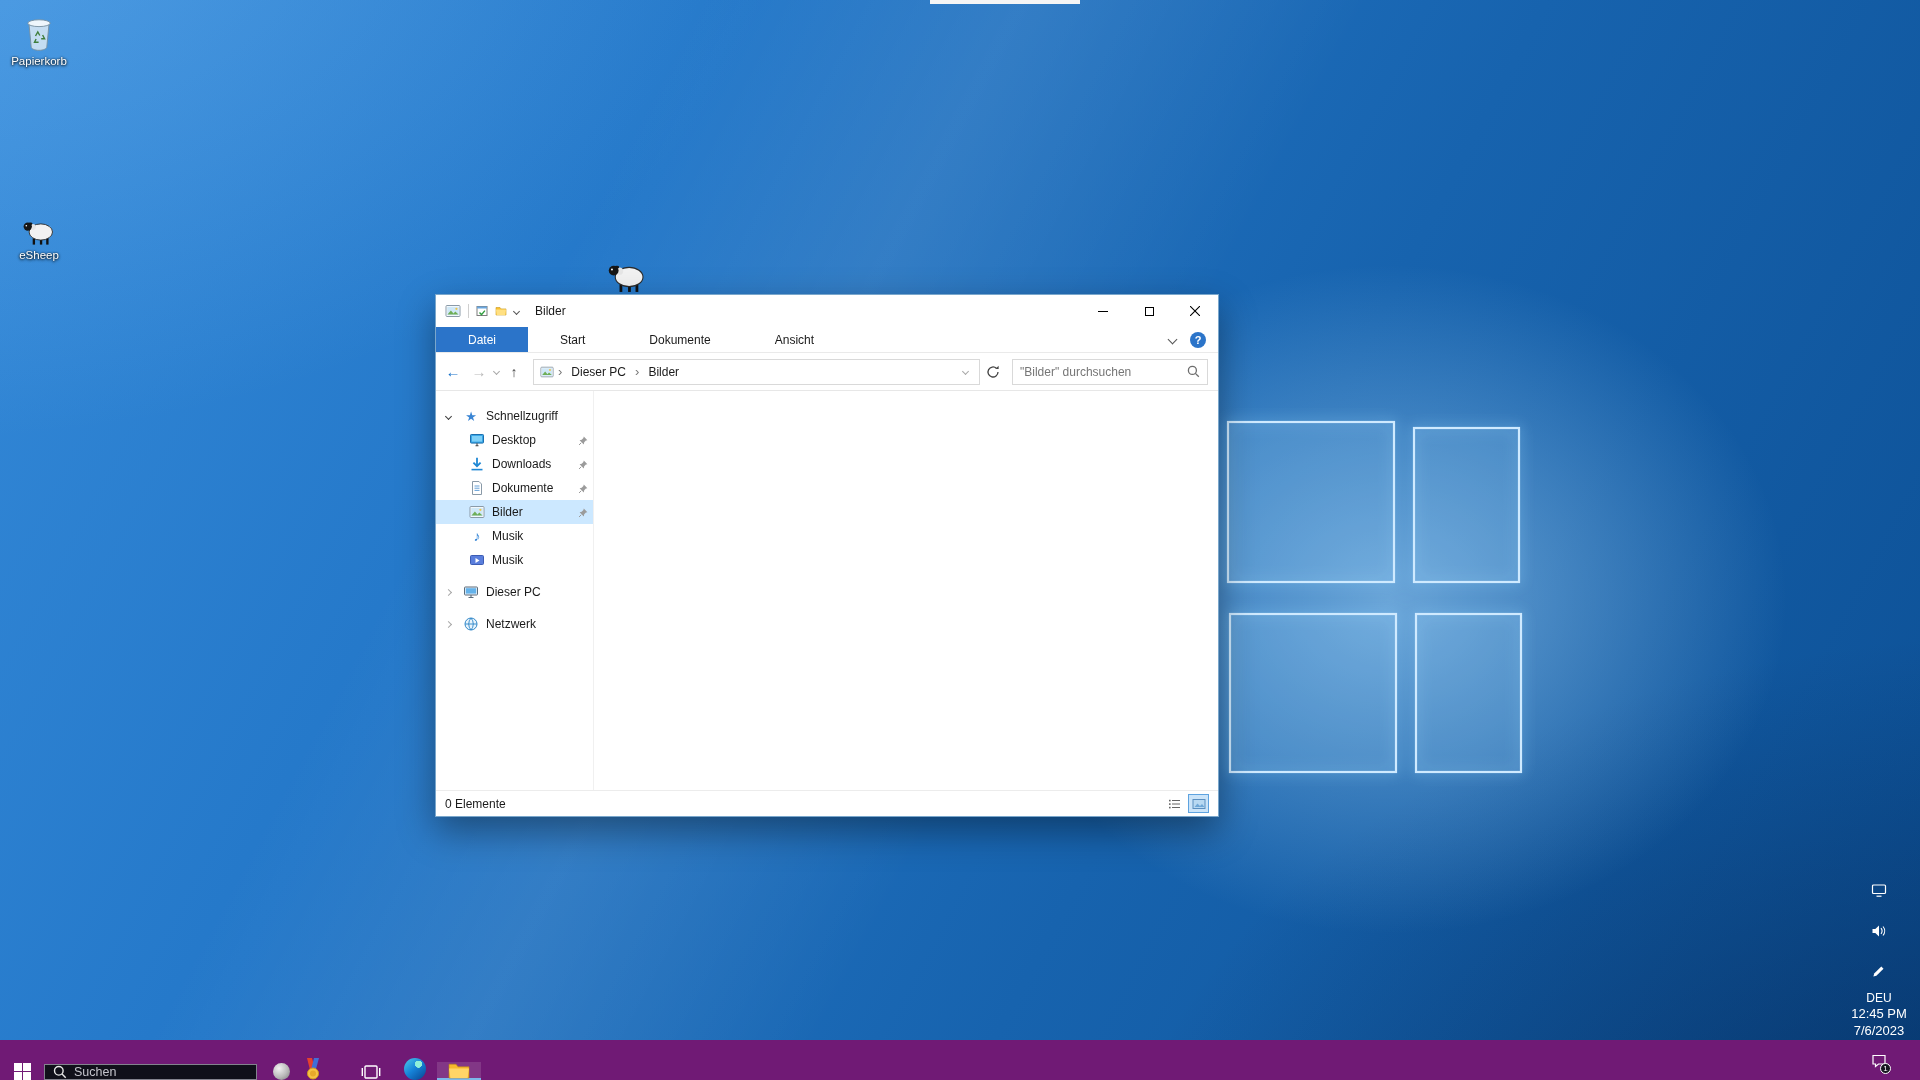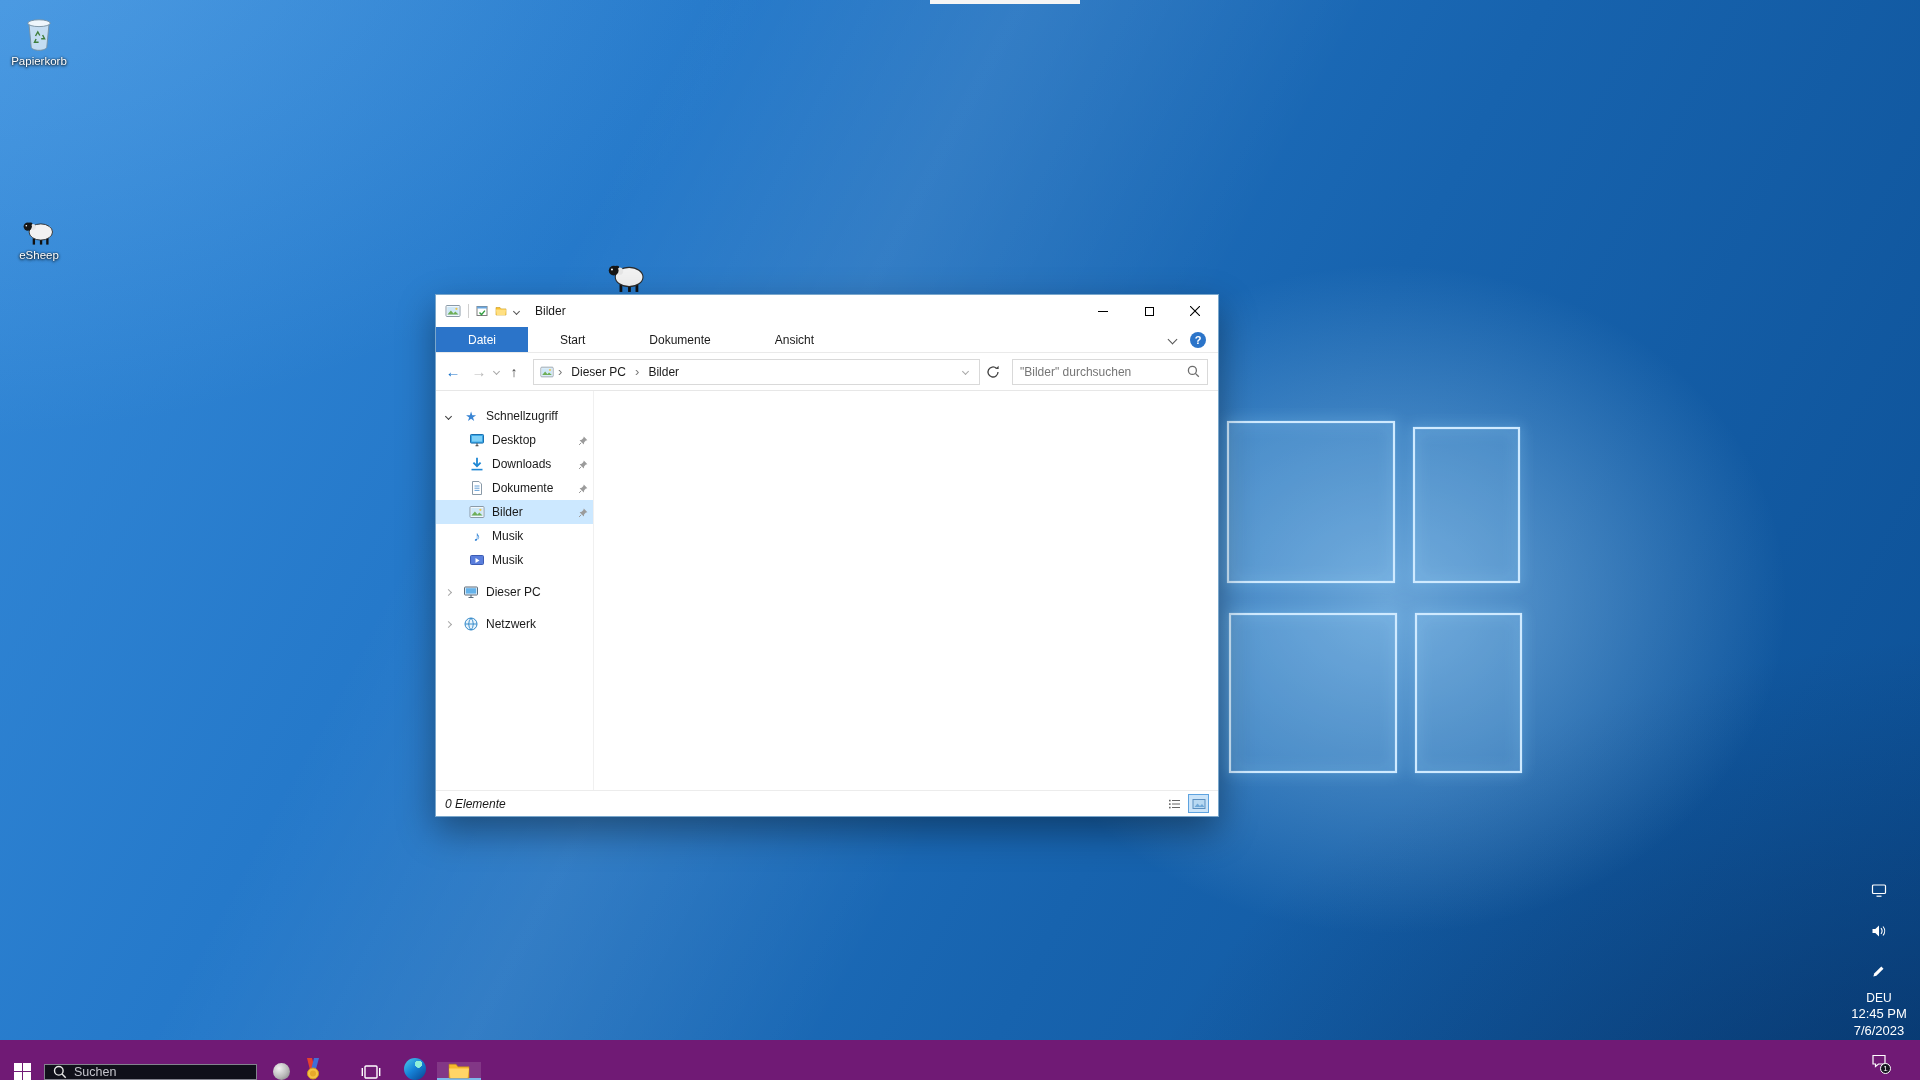--- a/index.html
+++ b/index.html
@@ -84,21 +84,21 @@
   .indent { width:22px; flex:0 0 22px; }
   .side-icon { width:18px; display:flex; align-items:center; justify-content:center; }
   .side-icon.star { color:#3a85d4; font-size:13px; }
   .side-icon.note { color:#2a7fd4; font-size:14px; }
   .side-label { margin-left:6px; white-space:nowrap; }
   .pin { position:absolute; right:5px; top:7px; }
 
   .content { flex:1; position:relative; }
   .empty-msg { padding-top:20px; text-align:center; color:#626262; font-size:12px; }
 
-  .statusbar { height:26px; flex:0 0 26px; border-top:1px solid #ececec; display:flex; align-items:center; padding:0 9px;font-style:italic; }
+  .statusbar { height:26px; flex:0 0 26px; border-top:1px solid #ececec; display:flex; align-items:center; padding:0 9px; }
   .status-count { font-size:12px; }
   .status-views { margin-left:auto; display:flex; gap:3px; }
   .view-btn { width:21px; height:19px; display:flex; align-items:center; justify-content:center; border:1px solid transparent; }
   .view-btn.active { background:#cbe4f9; border-color:#5ea3e0; }
 
   
   .taskbar { position:absolute; left:0; bottom:0; width:1920px; height:40px; background:#701a75;
              display:flex; align-items:flex-end; color:#fff; }
   .tb-btn { width:44px; display:flex; align-items:center; justify-content:center; position:relative; }
   .tb-btn.sm { width:32px; }

